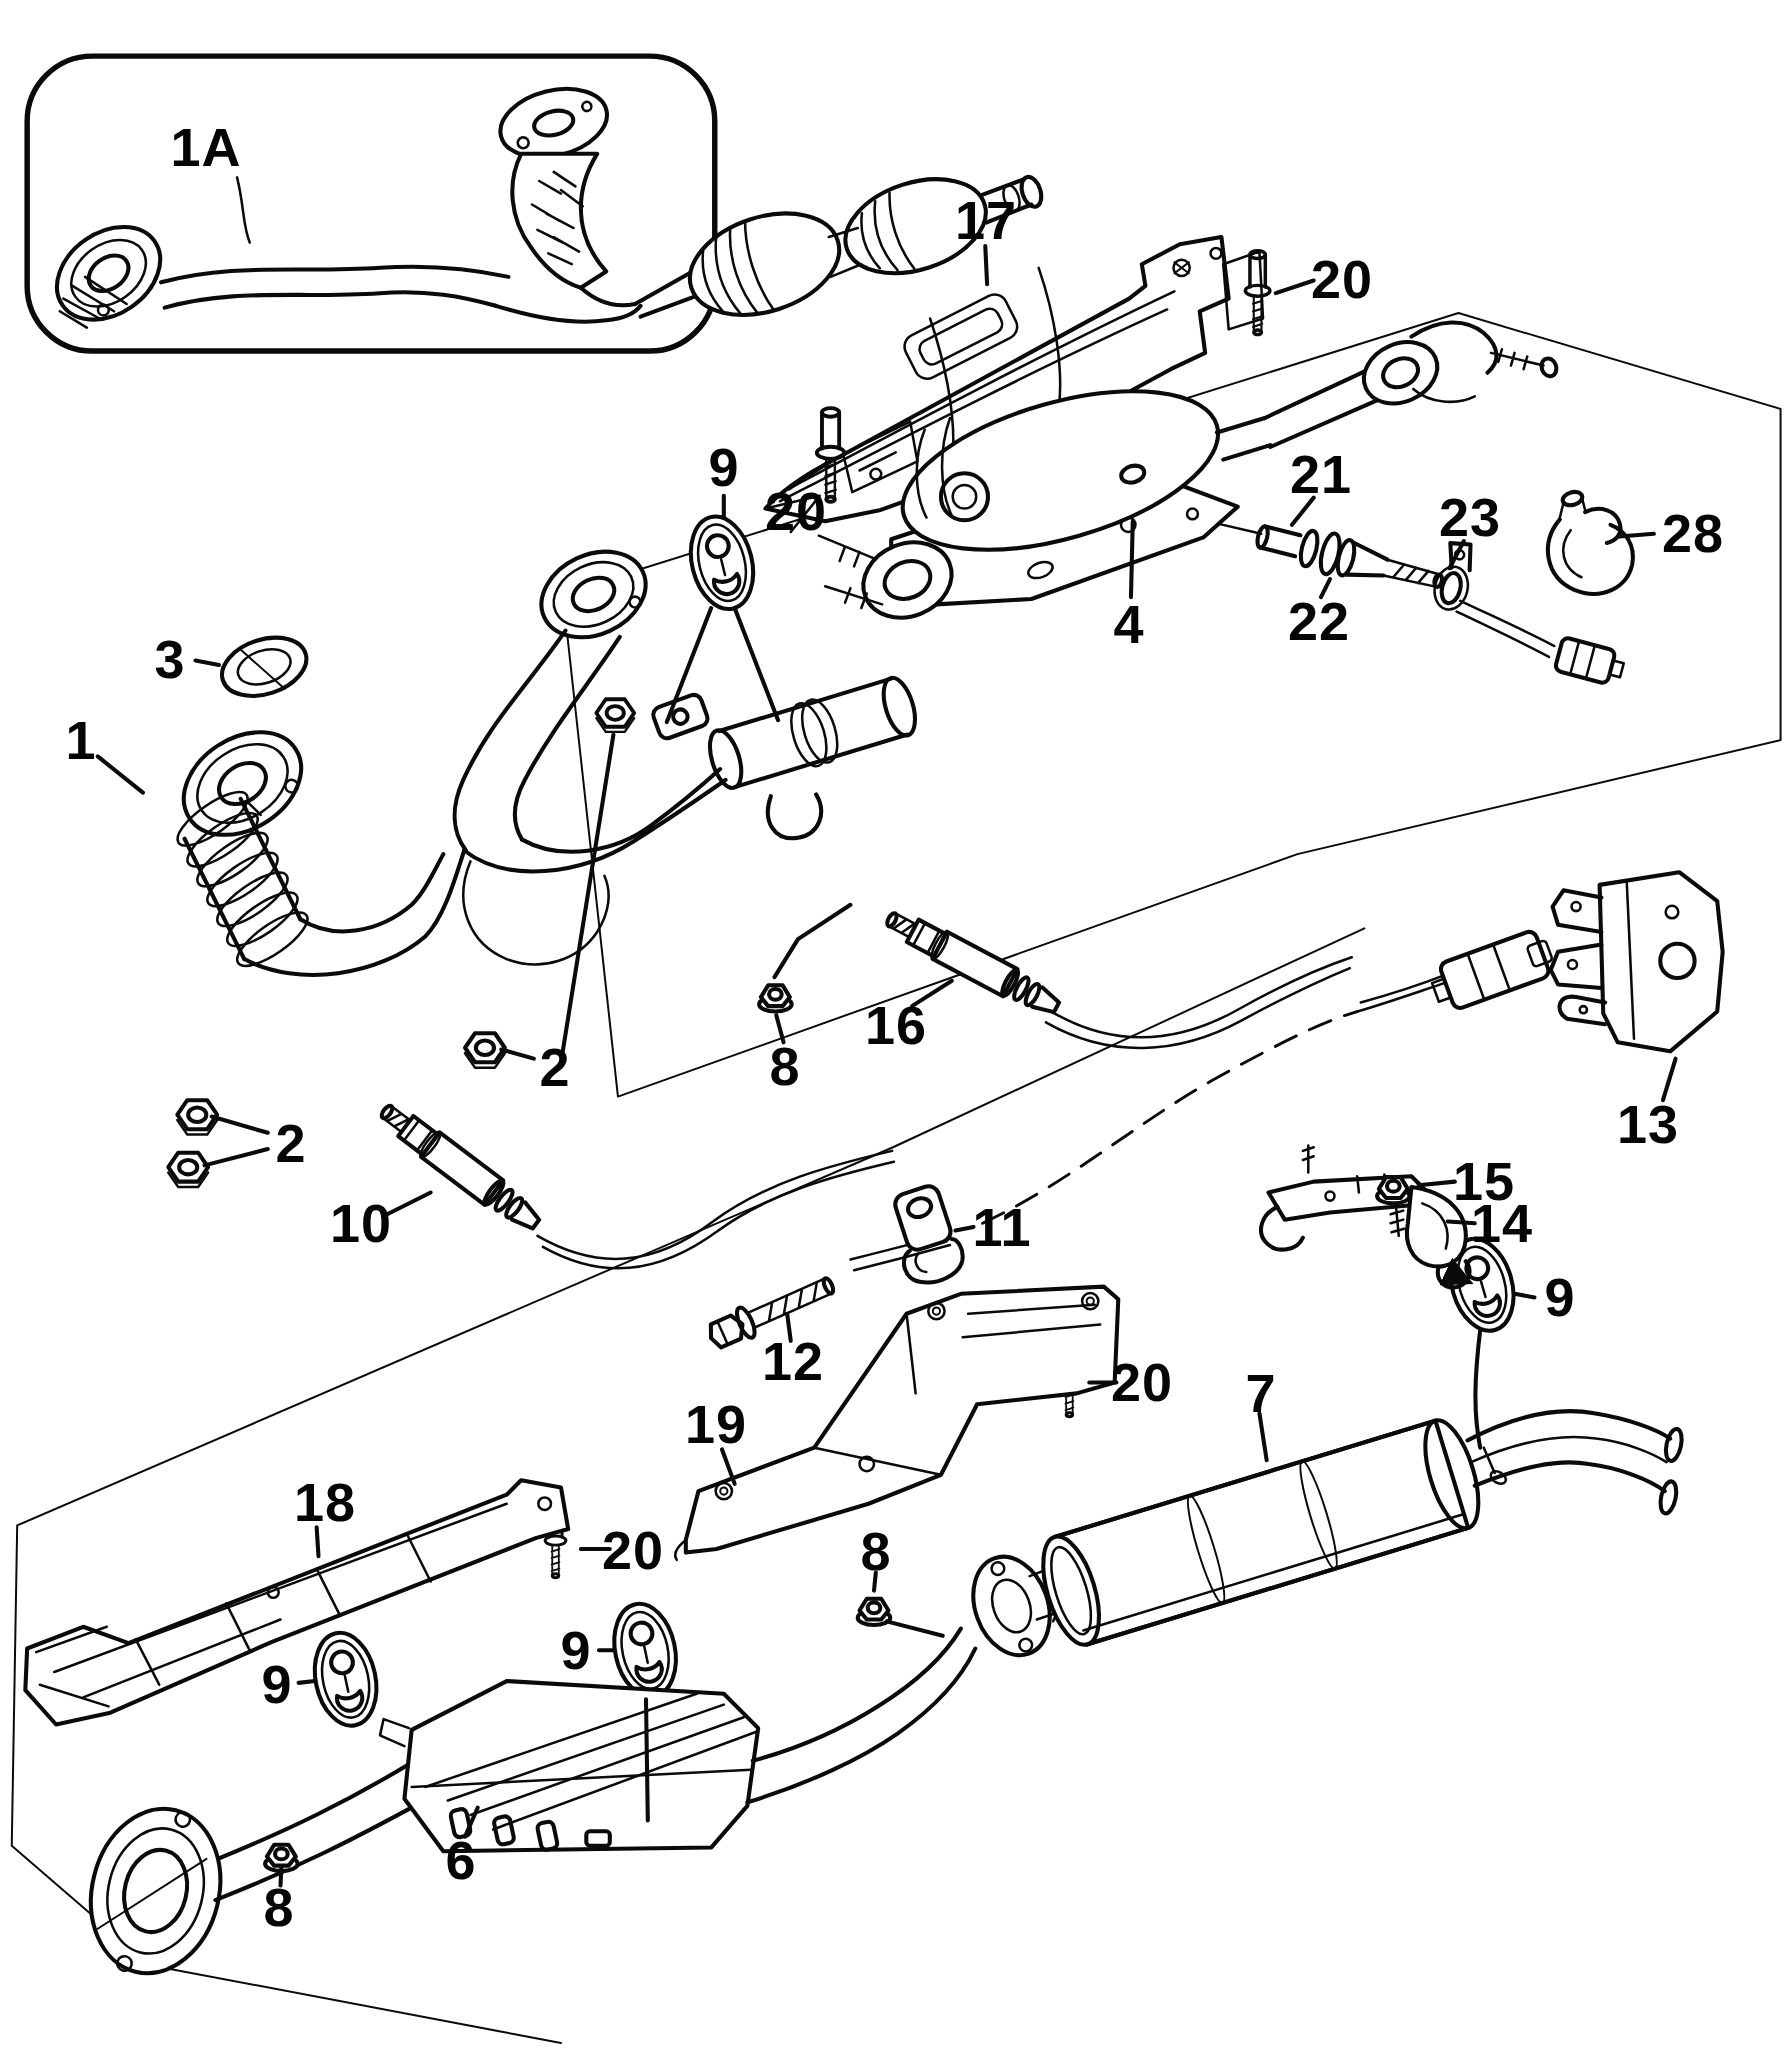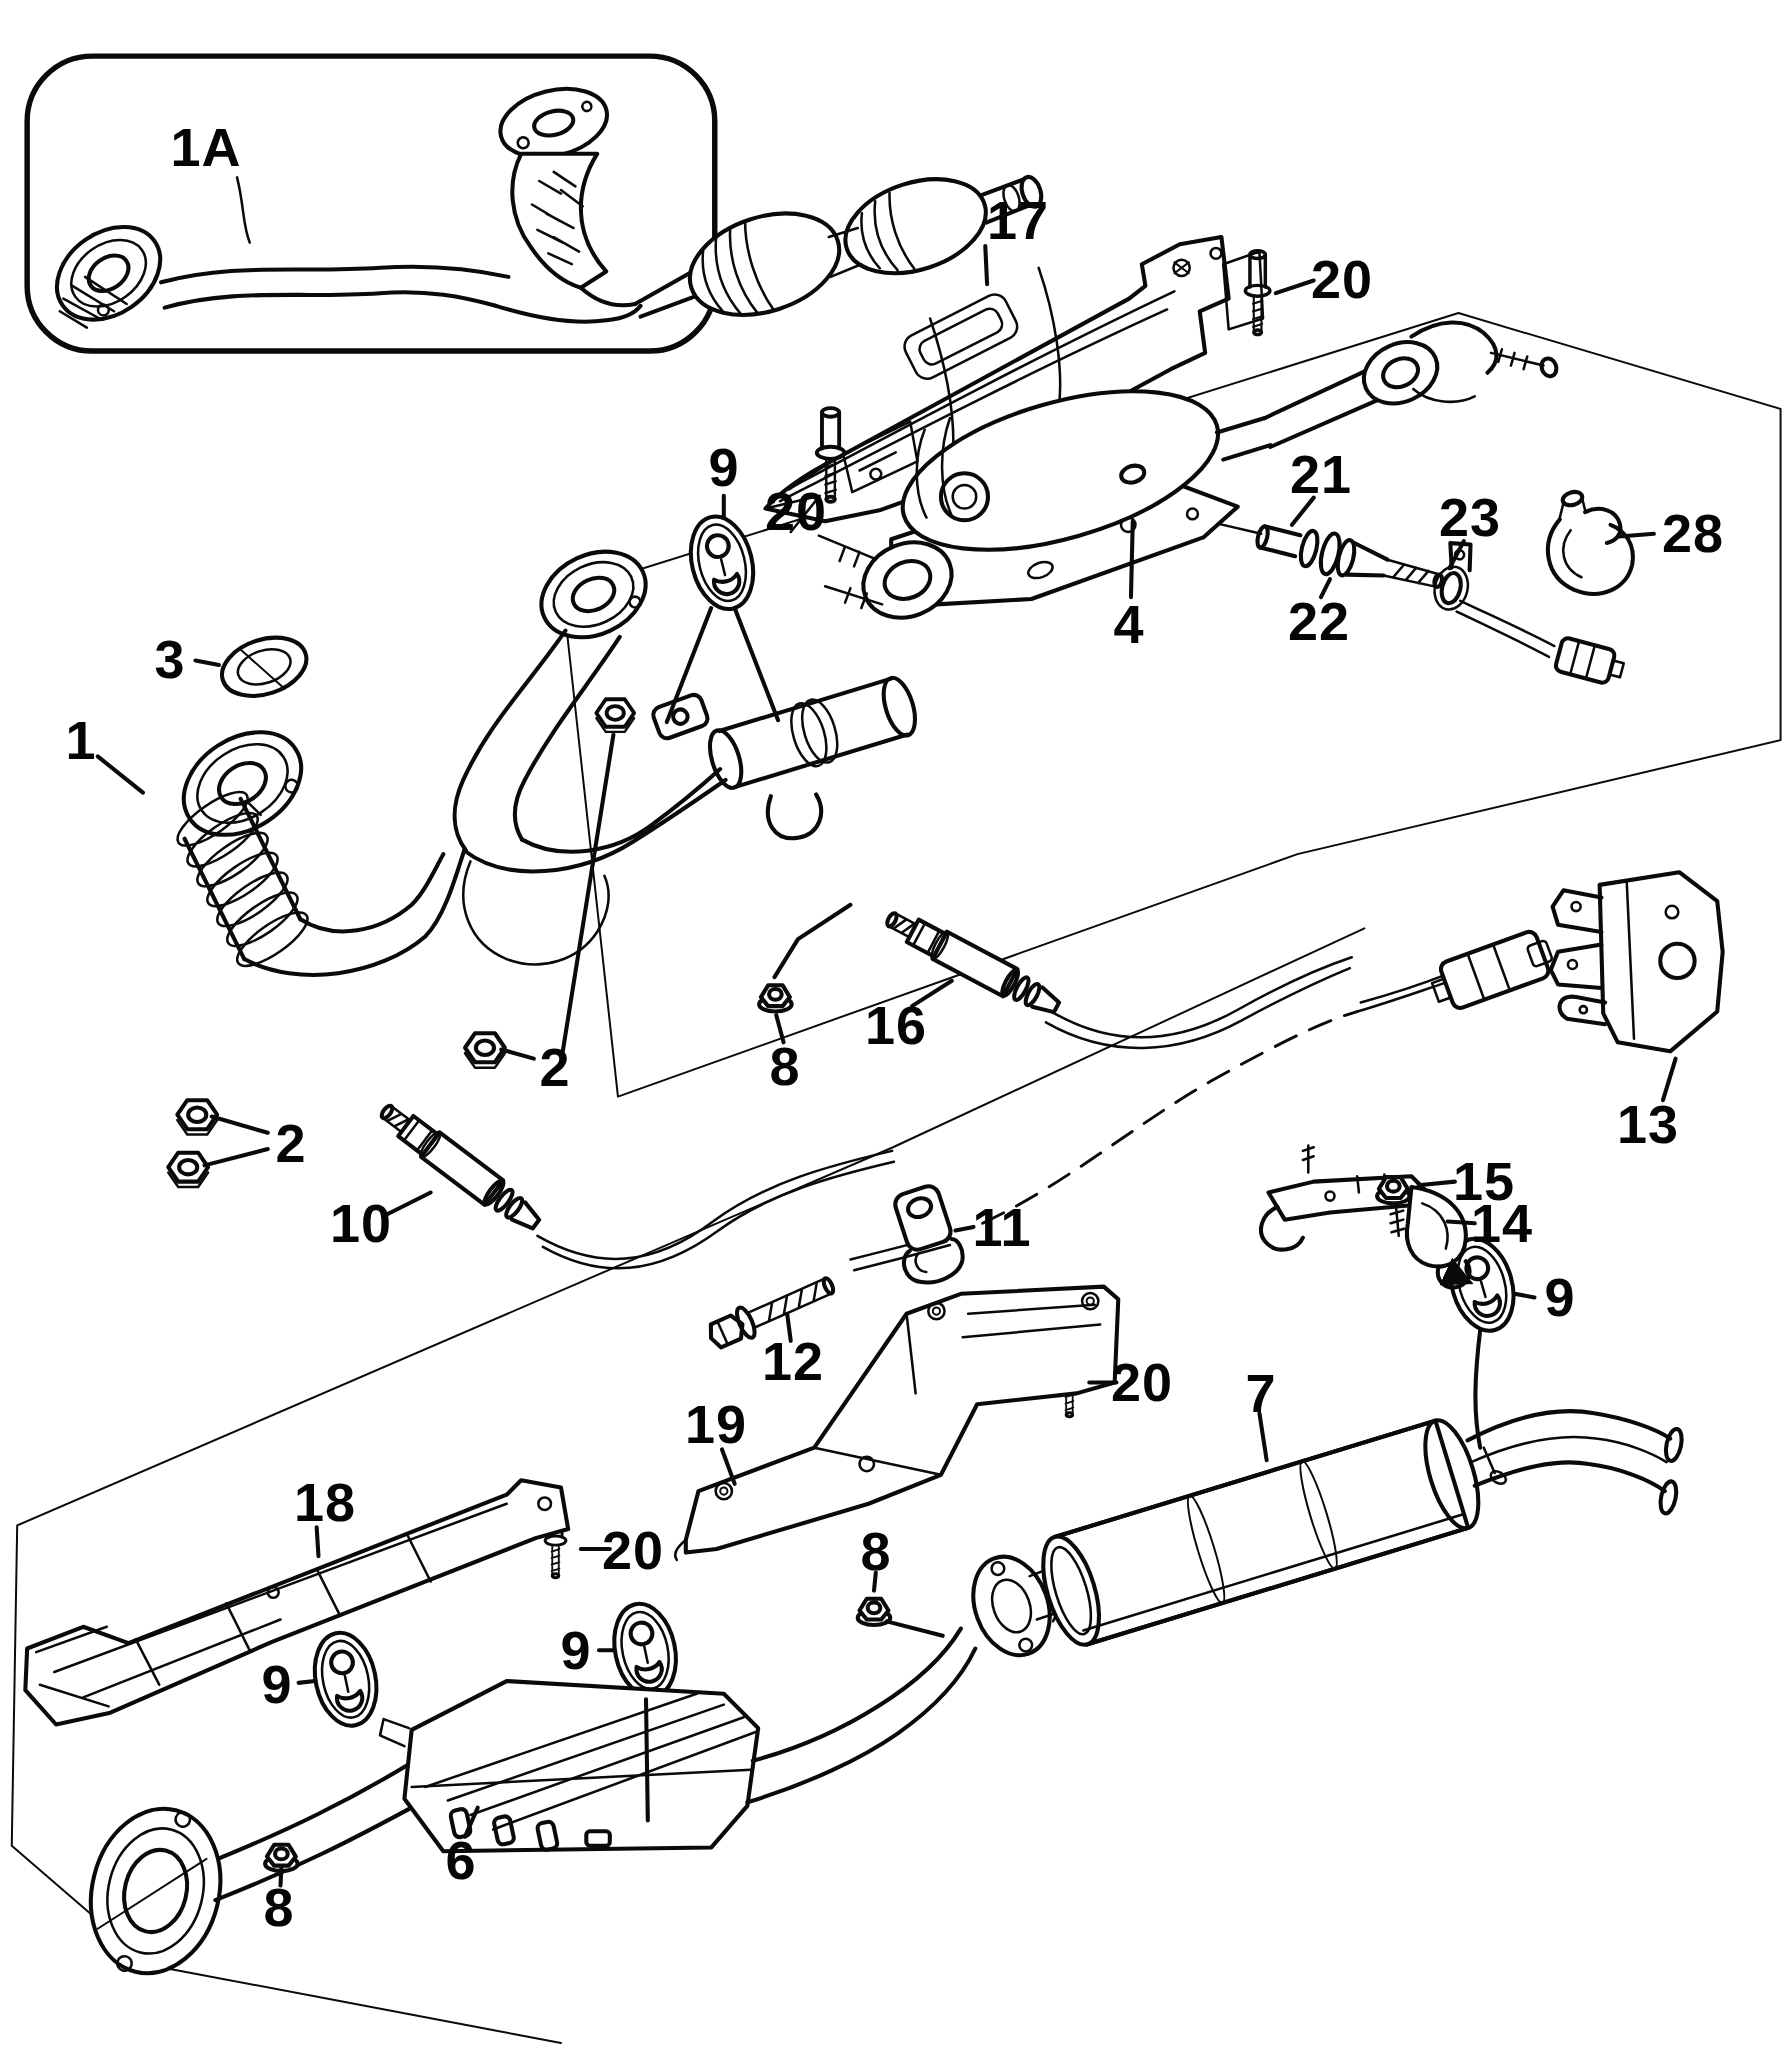--- a/index.html
+++ b/index.html
@@ -436,21 +436,21 @@
     <path d="M968,1738 L966,1758 M980,1792 L1042,1808"></path>
     <path d="M330,1860 L348,1858"></path>
     <path d="M662,1824 L678,1824 M714,1878 L716,2012"></path>
     <path d="M514,2030 L528,1998"></path>
     <path d="M310,2084 L311,2064"></path>
   </g>
 </svg>
 
 <div id="callouts">
       <div class="callout" style="left: 206px; top: 147px;">1A</div>
-      <div class="callout" style="left: 986px; top: 220px; margin-left: 32px;">17</div>
+      <div class="callout" style="left: 986px; top: 220px;">17</div>
       <div class="callout" style="left: 1342px; top: 279px;">20</div>
       <div class="callout" style="left: 724px; top: 467px;">9</div>
       <div class="callout" style="left: 796px; top: 511px;">20</div>
       <div class="callout" style="left: 1321px; top: 474px;">21</div>
       <div class="callout" style="left: 1470px; top: 517px; text-align: right;">23</div>
       <div class="callout" style="left: 1693px; top: 533px;">28</div>
       <div class="callout" style="left: 1319px; top: 621px;">22</div>
       <div class="callout" style="left: 1129px; top: 624px;">4</div>
       <div class="callout" style="left: 170px; top: 659px;">3</div>
       <div class="callout" style="left: 81px; top: 740px;">1</div>

